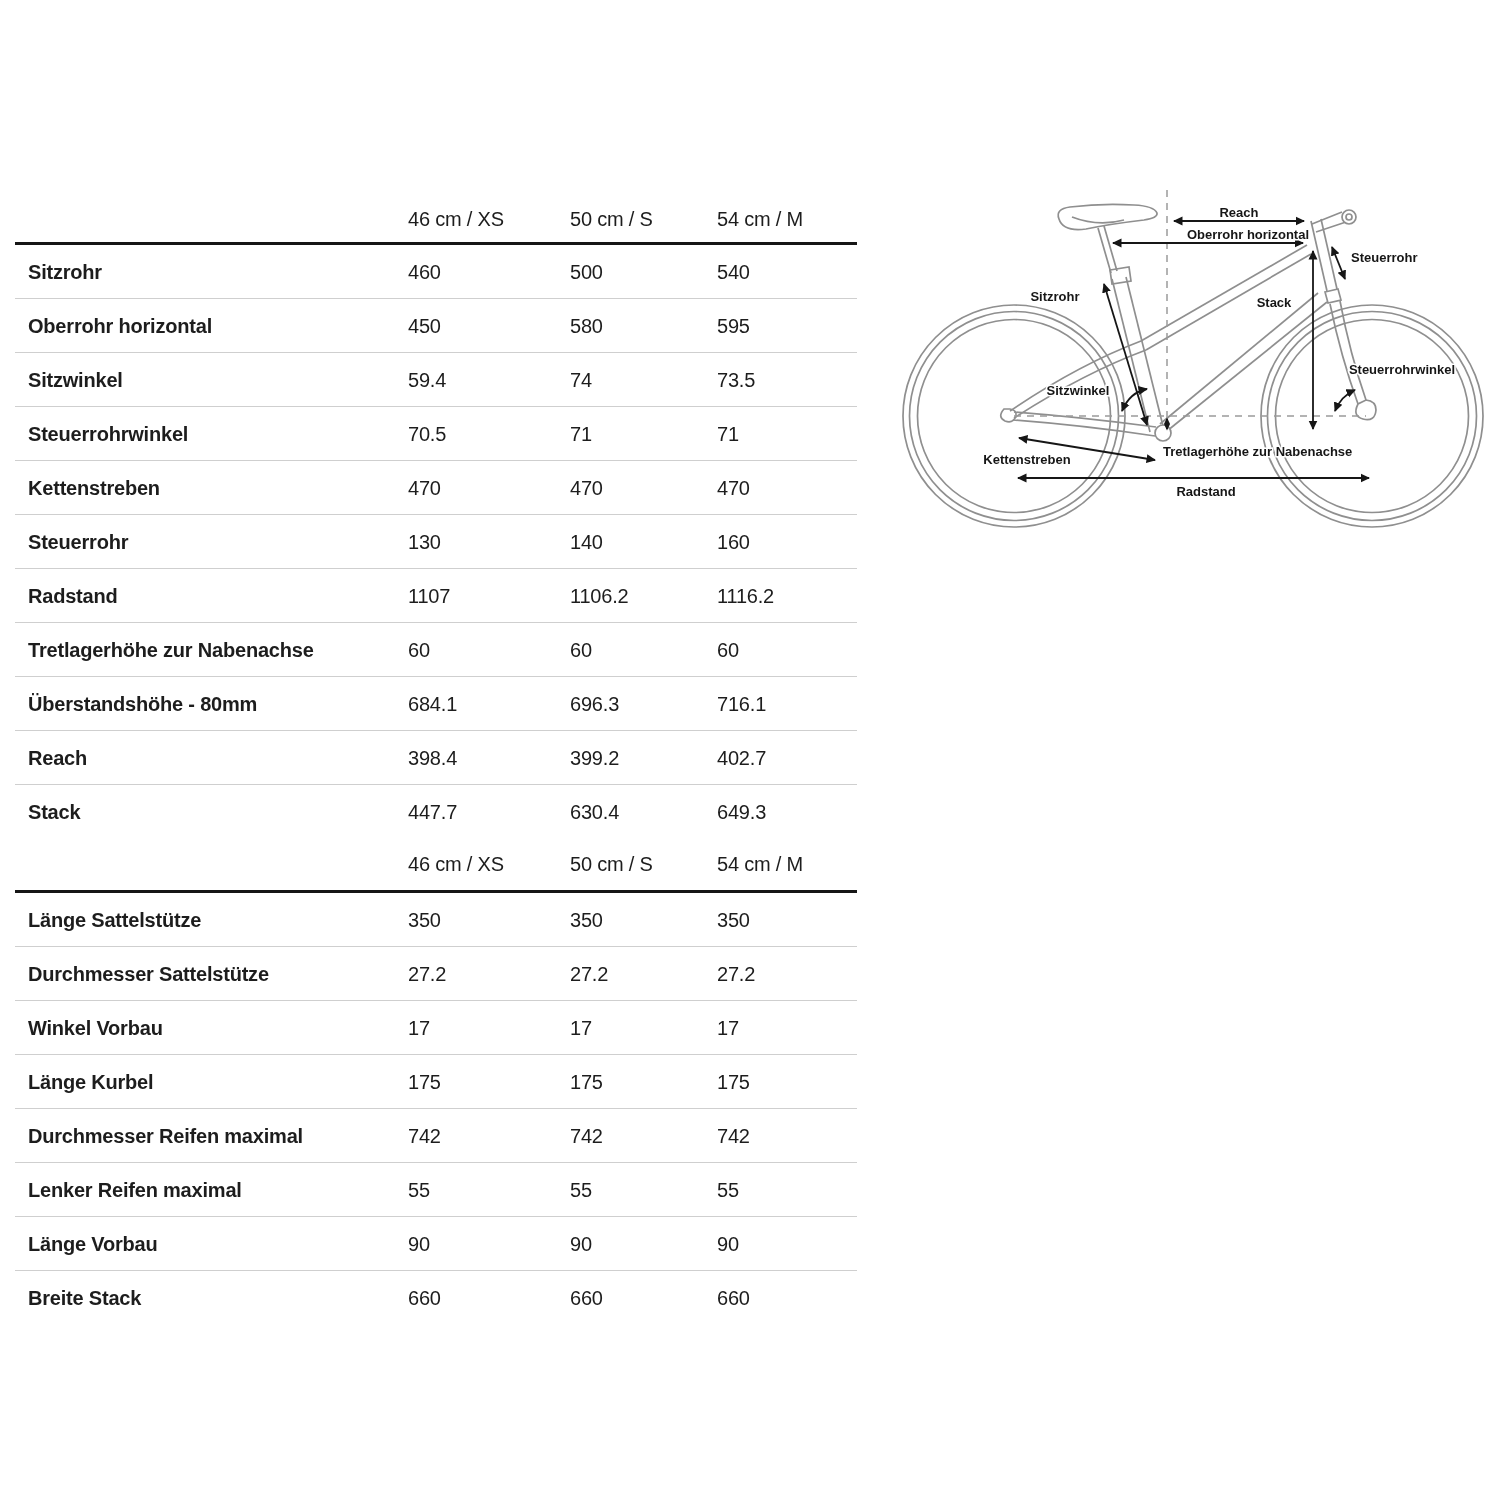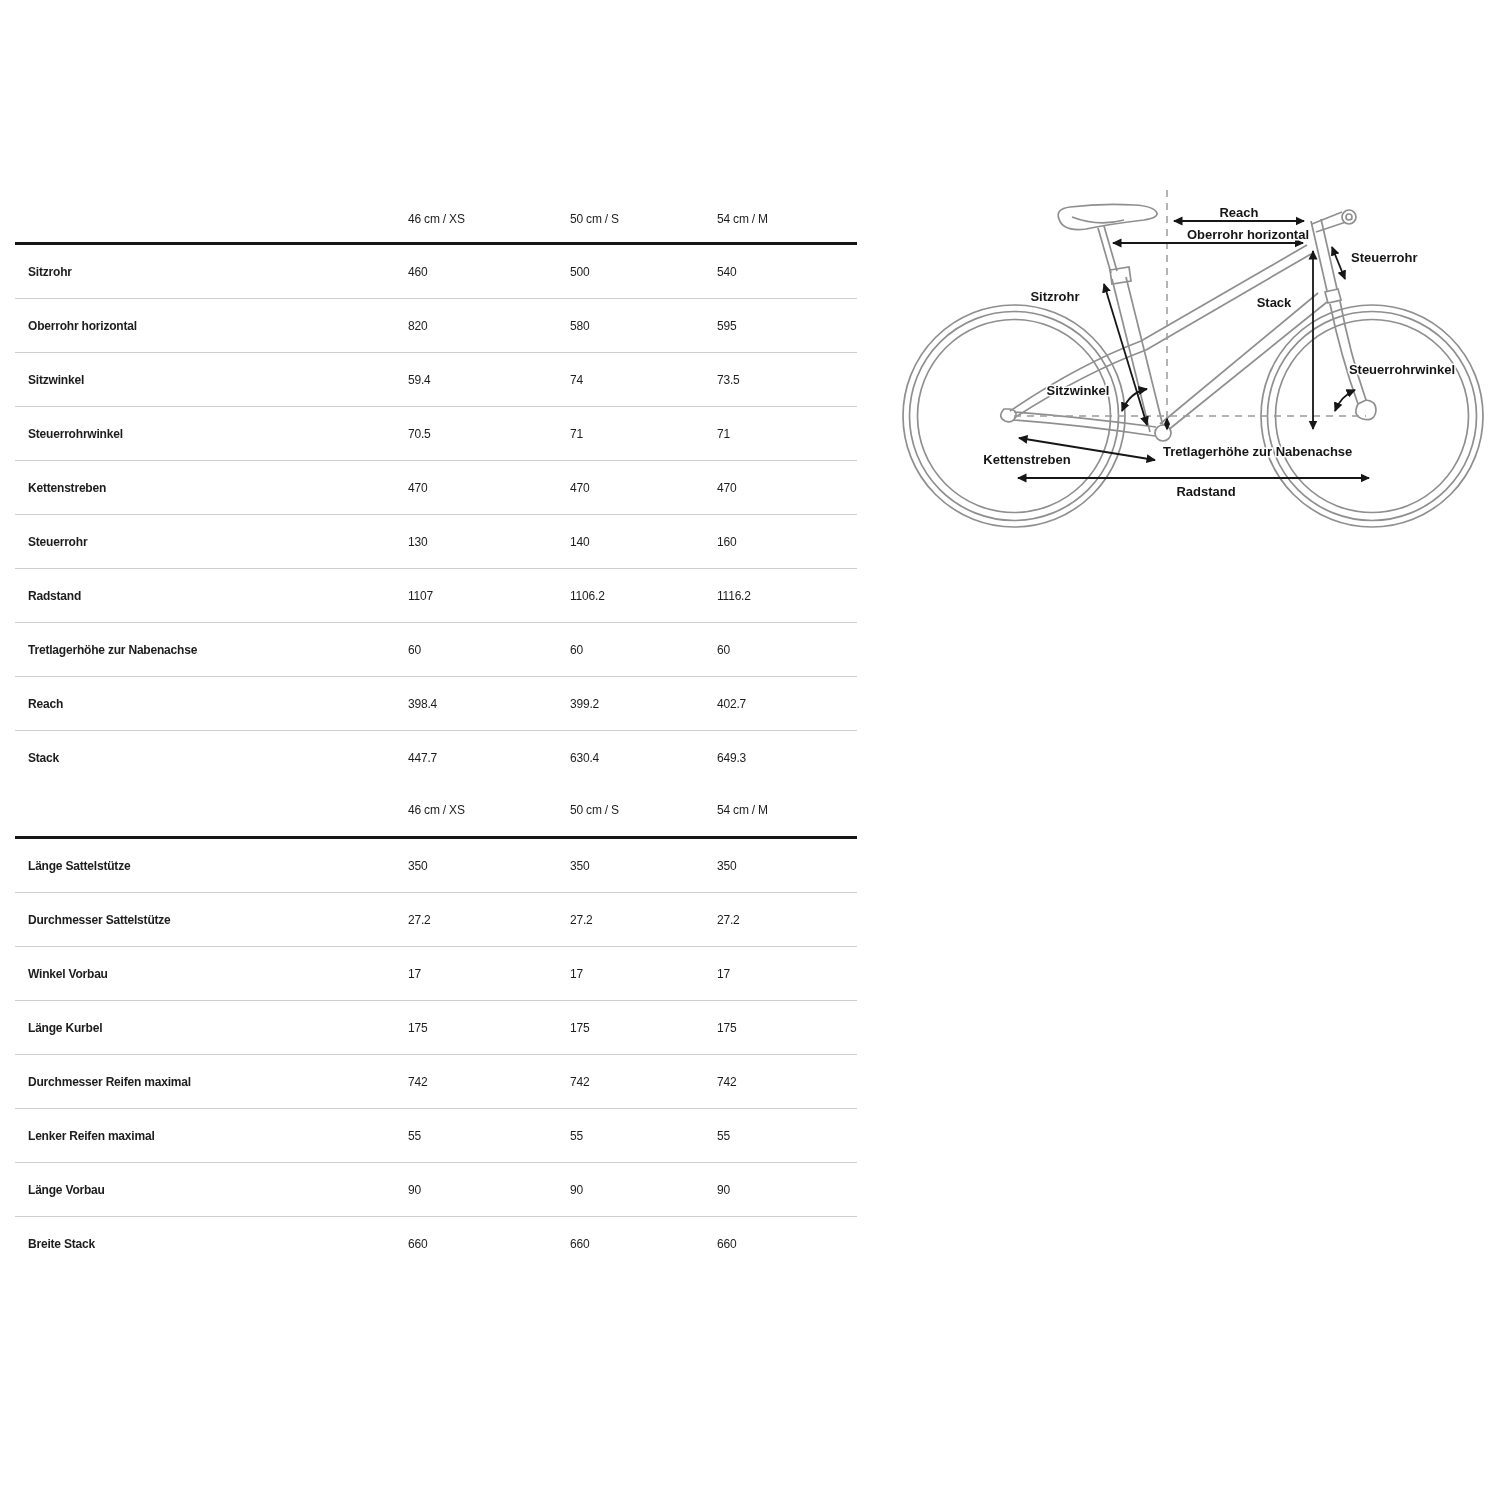--- a/index.html
+++ b/index.html
@@ -1,21 +1,21 @@
 <!DOCTYPE html>
 <html><head>
 <meta charset="utf-8">
 <style>
   html,body{margin:0;padding:0;background:#fff;}
   .canvas{
     position:relative;width:1500px;height:1500px;background:#ffffff;
     font-family:"Liberation Sans",sans-serif;color:#1d1d1d;overflow:hidden;
   }
   
-  .geo-table{position:absolute;left:15px;top:195px;width:842px;font-size:12px;line-height:1;}
+  .geo-table{position:absolute;left:15px;top:195px;width:842px;font-size:20px;line-height:1;}
   .thead{display:flex;align-items:center;height:52px;border-bottom:3px solid #161616;}
   .thead.first{height:47px;}
   .trow{display:flex;align-items:center;height:53px;border-bottom:1px solid #cfcfcf;}
   .trow.last{border-bottom:0;}
   .cell{white-space:nowrap;letter-spacing:-0.2px;}
   .cell.label{flex:0 0 380px;padding-left:13px;font-weight:700;}
   .cell.val{flex:0 0 162px;font-weight:400;}
   .cell.val.c2{flex:0 0 147px;}
   .cell.val.c3{flex:1 1 auto;}
   
@@ -38,21 +38,21 @@
     <div class="cell val c3">54 cm / M</div>
   </div>
       <div class="trow">
     <div class="cell label">Sitzrohr</div>
     <div class="cell val c1">460</div>
     <div class="cell val c2">500</div>
     <div class="cell val c3">540</div>
   </div>
       <div class="trow">
     <div class="cell label">Oberrohr horizontal</div>
-    <div class="cell val c1">820</div>
+    <div class="cell val c1">450</div>
     <div class="cell val c2">580</div>
     <div class="cell val c3">595</div>
   </div>
       <div class="trow">
     <div class="cell label">Sitzwinkel</div>
     <div class="cell val c1">59.4</div>
     <div class="cell val c2">74</div>
     <div class="cell val c3">73.5</div>
   </div>
       <div class="trow">
@@ -77,20 +77,26 @@
     <div class="cell label">Radstand</div>
     <div class="cell val c1">1107</div>
     <div class="cell val c2">1106.2</div>
     <div class="cell val c3">1116.2</div>
   </div>
       <div class="trow">
     <div class="cell label">Tretlagerhöhe zur Nabenachse</div>
     <div class="cell val c1">60</div>
     <div class="cell val c2">60</div>
     <div class="cell val c3">60</div>
+  </div>
+      <div class="trow">
+    <div class="cell label">Überstandshöhe - 80mm</div>
+    <div class="cell val c1">684.1</div>
+    <div class="cell val c2">696.3</div>
+    <div class="cell val c3">716.1</div>
   </div>
       <div class="trow">
     <div class="cell label">Reach</div>
     <div class="cell val c1">398.4</div>
     <div class="cell val c2">399.2</div>
     <div class="cell val c3">402.7</div>
   </div>
       <div class="trow last">
     <div class="cell label">Stack</div>
     <div class="cell val c1">447.7</div>

